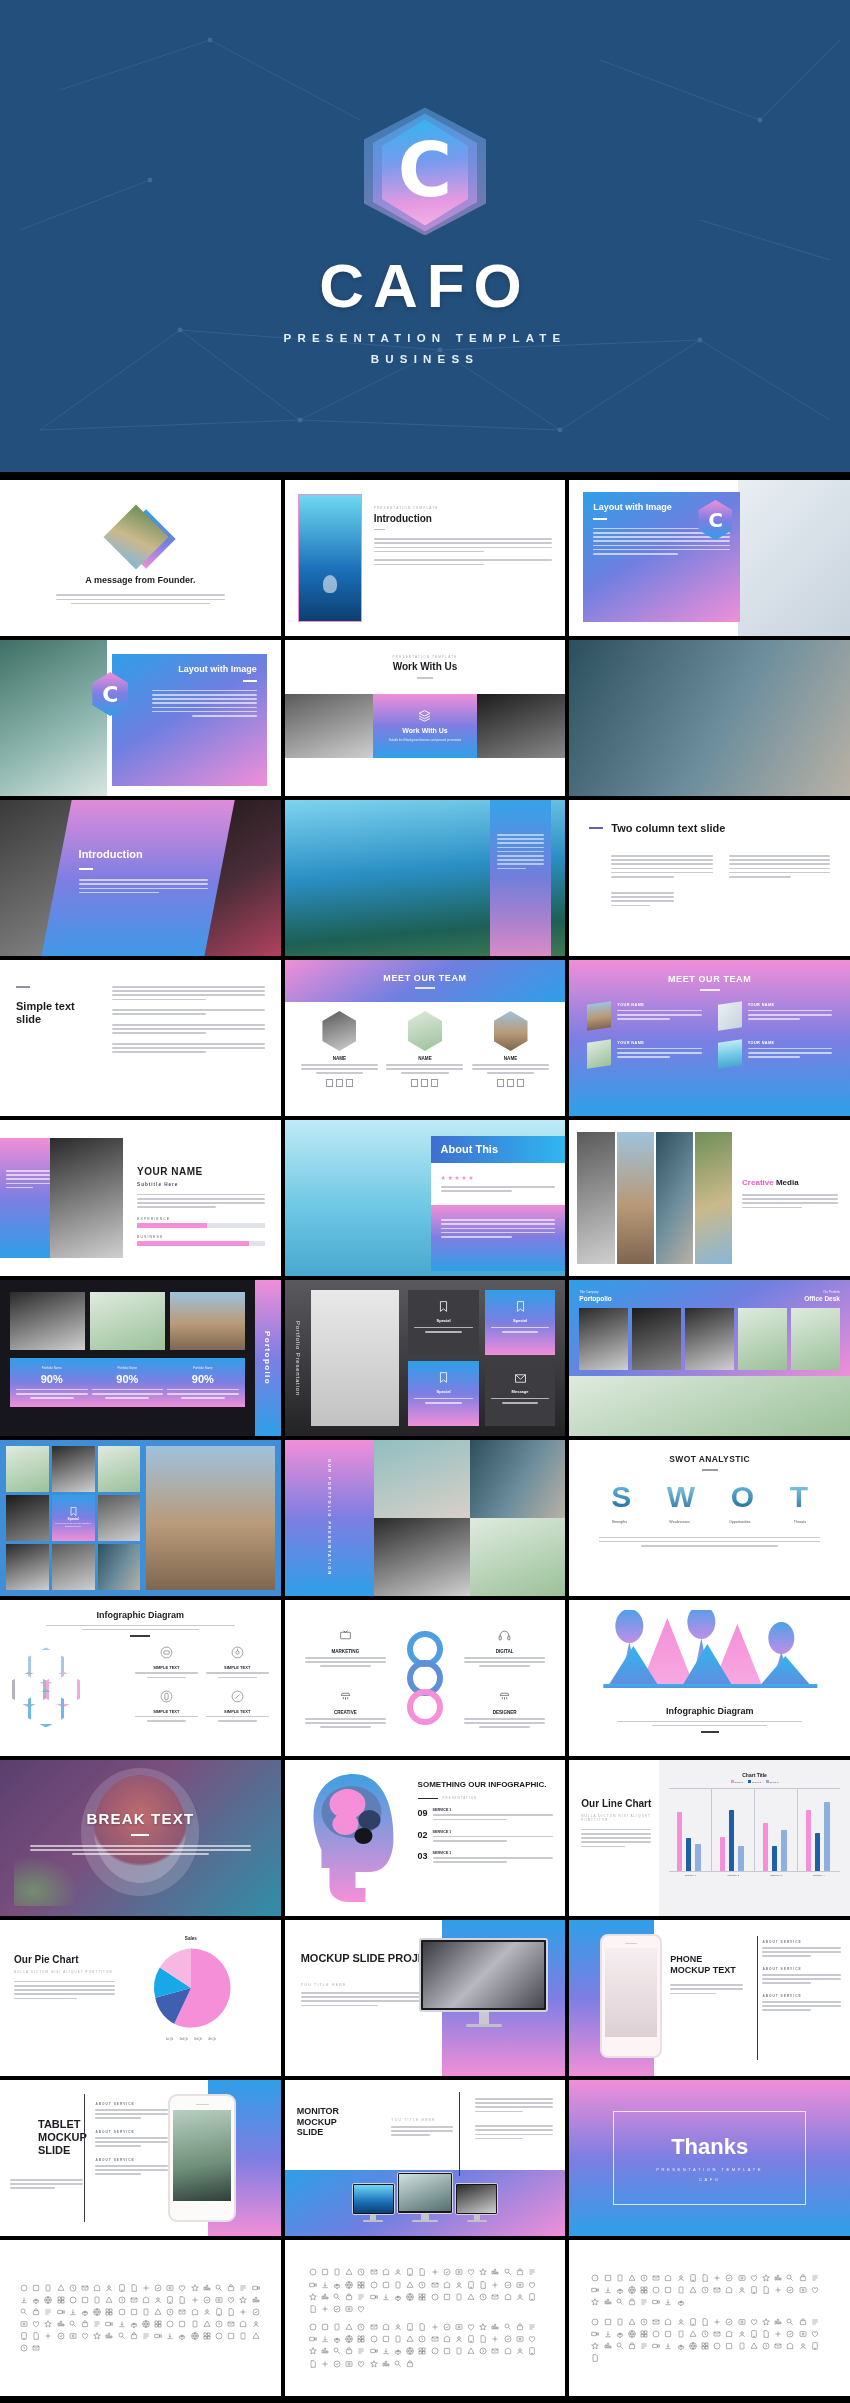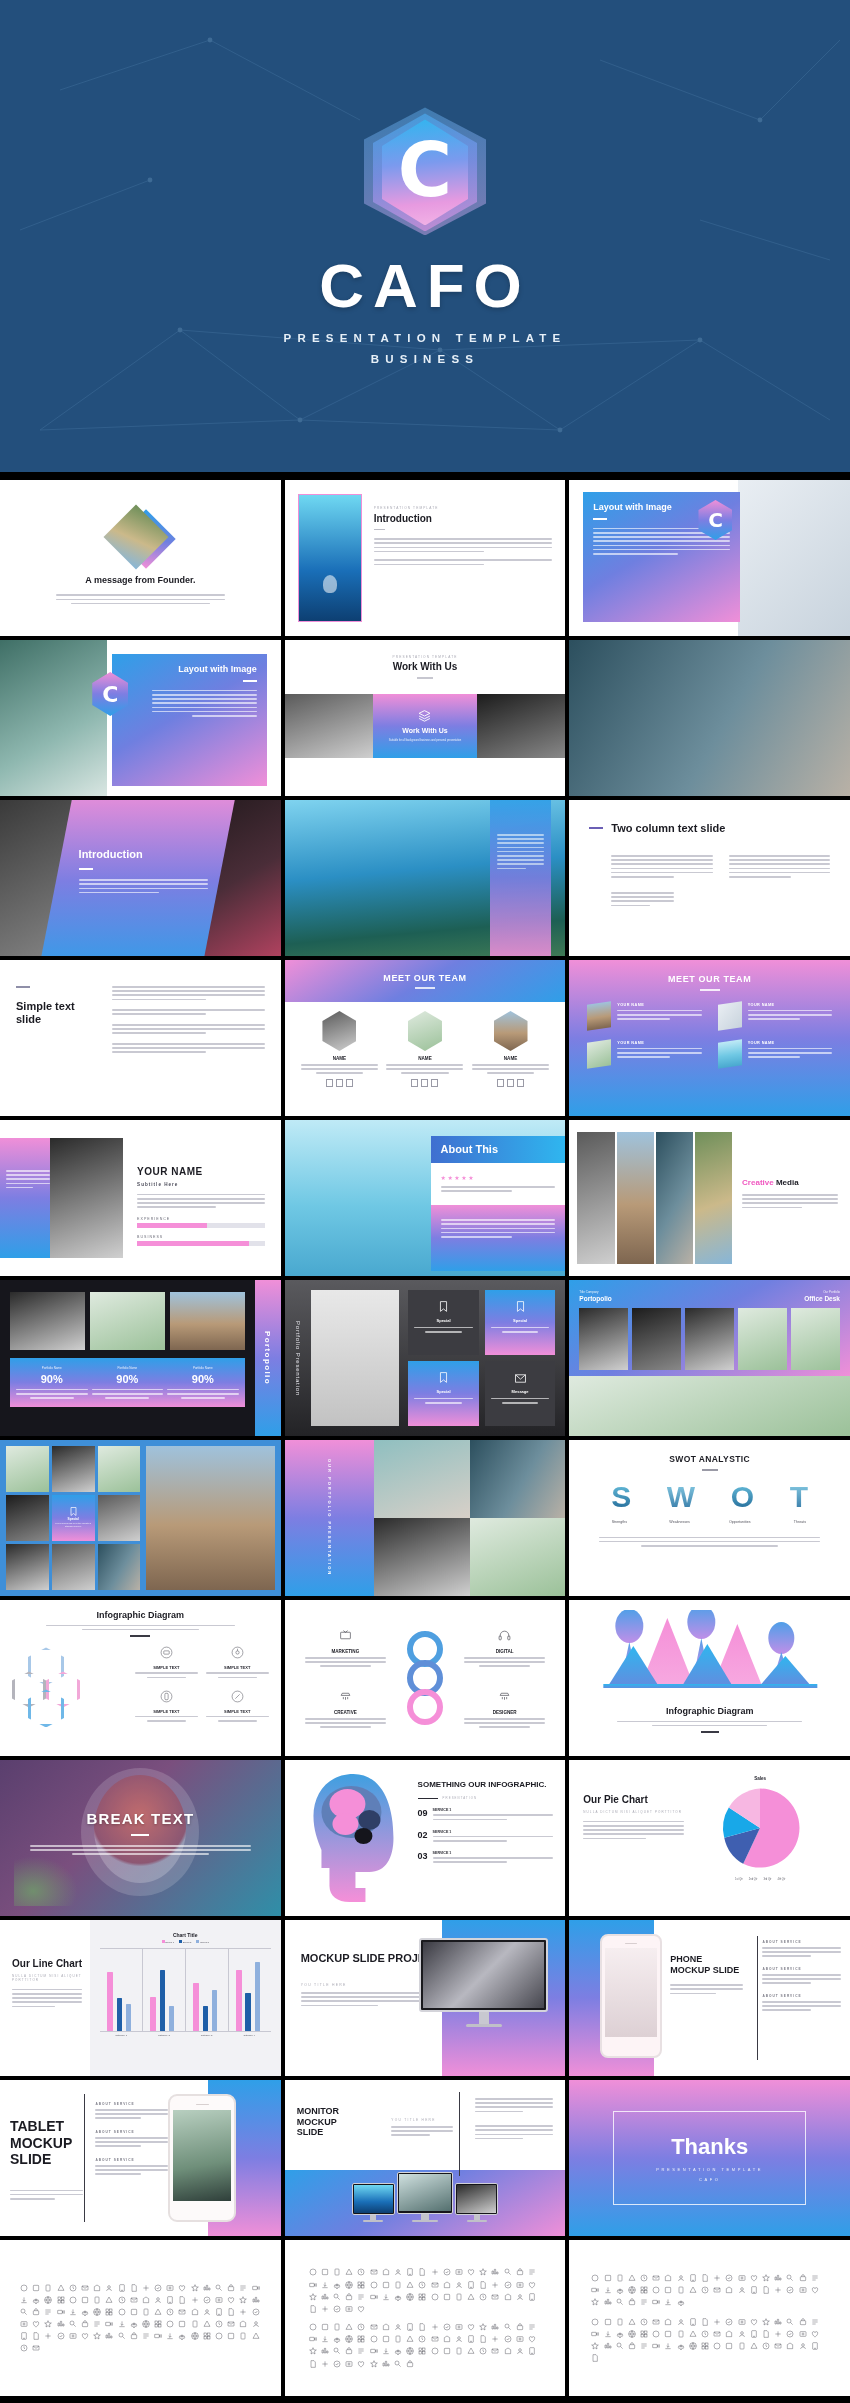--- a/index.html
+++ b/index.html
@@ -969,20 +969,74 @@
                   <i></i>
                   <i class="s"></i>
                 </div>
             </div>
           </div>
         </div>
       </div>
     </div>
 
     <div class="slide">
+      <div class="slide-inner" style="display:flex;">
+        <div style="width:32%;padding:38px 0 0 12px;">
+          <div class="ttl" style="font-size:10px;">Our Line Chart</div>
+          <div class="kicker" style="font-size:3px;margin-top:4px;">NULLA DICTUM NISI ALIQUET PORTTITOR</div>
+          <div class="lorem-lines" style="margin-top:7px;padding-right:8px;">
+              <i></i>
+              <i></i>
+              <i></i>
+              <i></i>
+              <i class="s"></i>
+            </div>
+        </div>
+        <div style="flex:1;background:#f2f2f5;padding:12px 10px;">
+          <div style="text-align:center;">
+            <div style="font-size:5px;font-weight:700;color:#22222a;">Chart Title</div>
+            <div style="display:flex;justify-content:center;gap:5px;margin-top:2px;font-size:2.4px;color:#55555f;">
+              <span><i style="display:inline-block;width:3px;height:3px;background:#f58fd8;"></i> <b style="font-weight:400;">Series 1</b></span>
+              <span><i style="display:inline-block;width:3px;height:3px;background:#1f5fa8;"></i> <b style="font-weight:400;">Series 2</b></span>
+              <span><i style="display:inline-block;width:3px;height:3px;background:#8fb0dd;"></i> <b style="font-weight:400;">Series 3</b></span>
+            </div>
+          </div>
+          <div style="display:flex;height:84px;margin-top:4px;border-top:.7px solid #c8c8d2;border-bottom:.7px solid #c8c8d2;">
+            <div style="flex:1;position:relative;border-right:.7px solid #c8c8d2;">
+              <div class="bar pink" style="left:18%;width:13%;height:72%;"></div>
+              <div class="bar blue" style="left:40%;width:13%;height:40%;"></div>
+              <div class="bar lblue" style="left:62%;width:13%;height:33%;"></div>
+            </div>
+            <div style="flex:1;position:relative;border-right:.7px solid #c8c8d2;">
+              <div class="bar pink" style="left:18%;width:13%;height:42%;"></div>
+              <div class="bar blue" style="left:40%;width:13%;height:74%;"></div>
+              <div class="bar lblue" style="left:62%;width:13%;height:30%;"></div>
+            </div>
+            <div style="flex:1;position:relative;border-right:.7px solid #c8c8d2;">
+              <div class="bar pink" style="left:18%;width:13%;height:58%;"></div>
+              <div class="bar blue" style="left:40%;width:13%;height:30%;"></div>
+              <div class="bar lblue" style="left:62%;width:13%;height:50%;"></div>
+            </div>
+            <div style="flex:1;position:relative;">
+              <div class="bar pink" style="left:18%;width:13%;height:75%;"></div>
+              <div class="bar blue" style="left:40%;width:13%;height:46%;"></div>
+              <div class="bar lblue" style="left:62%;width:13%;height:84%;"></div>
+            </div>
+          </div>
+          <div style="display:flex;font-size:2.4px;color:#55555f;margin-top:2px;">
+            <span style="flex:1;text-align:center;">Category 1</span>
+            <span style="flex:1;text-align:center;">Category 2</span>
+            <span style="flex:1;text-align:center;">Category 3</span>
+            <span style="flex:1;text-align:center;">Category 4</span>
+          </div>
+        </div>
+      </div>
+    </div>
+
+    <div class="slide">
       <div class="slide-inner" style="display:flex;padding:16px 14px;">
         <div style="width:40%;padding-top:18px;">
           <div class="ttl" style="font-size:10px;">Our Pie Chart</div>
           <div class="kicker" style="font-size:3px;margin-top:4px;">NULLA DICTUM NISI ALIQUET PORTTITOR</div>
           <div class="lorem-lines" style="margin-top:7px;">
               <i></i>
               <i></i>
               <i></i>
               <i></i>
               <i class="s"></i>
@@ -1001,74 +1055,20 @@
             <span>2nd Qtr</span>
             <span>3rd Qtr</span>
             <span>4th Qtr</span>
           </div>
         </div>
       </div>
     </div>
 
     <div class="slide">
       <div class="slide-inner" style="display:flex;">
-        <div style="width:32%;padding:38px 0 0 12px;">
-          <div class="ttl" style="font-size:10px;">Our Line Chart</div>
-          <div class="kicker" style="font-size:3px;margin-top:4px;">NULLA DICTUM NISI ALIQUET PORTTITOR</div>
-          <div class="lorem-lines" style="margin-top:7px;padding-right:8px;">
-              <i></i>
-              <i></i>
-              <i></i>
-              <i></i>
-              <i class="s"></i>
-            </div>
-        </div>
-        <div style="flex:1;background:#f2f2f5;padding:12px 10px;">
-          <div style="text-align:center;">
-            <div style="font-size:5px;font-weight:700;color:#22222a;">Chart Title</div>
-            <div style="display:flex;justify-content:center;gap:5px;margin-top:2px;font-size:2.4px;color:#55555f;">
-              <span><i style="display:inline-block;width:3px;height:3px;background:#f58fd8;"></i> <b style="font-weight:400;">Series 1</b></span>
-              <span><i style="display:inline-block;width:3px;height:3px;background:#1f5fa8;"></i> <b style="font-weight:400;">Series 2</b></span>
-              <span><i style="display:inline-block;width:3px;height:3px;background:#8fb0dd;"></i> <b style="font-weight:400;">Series 3</b></span>
-            </div>
-          </div>
-          <div style="display:flex;height:84px;margin-top:4px;border-top:.7px solid #c8c8d2;border-bottom:.7px solid #c8c8d2;">
-            <div style="flex:1;position:relative;border-right:.7px solid #c8c8d2;">
-              <div class="bar pink" style="left:18%;width:13%;height:72%;"></div>
-              <div class="bar blue" style="left:40%;width:13%;height:40%;"></div>
-              <div class="bar lblue" style="left:62%;width:13%;height:33%;"></div>
-            </div>
-            <div style="flex:1;position:relative;border-right:.7px solid #c8c8d2;">
-              <div class="bar pink" style="left:18%;width:13%;height:42%;"></div>
-              <div class="bar blue" style="left:40%;width:13%;height:74%;"></div>
-              <div class="bar lblue" style="left:62%;width:13%;height:30%;"></div>
-            </div>
-            <div style="flex:1;position:relative;border-right:.7px solid #c8c8d2;">
-              <div class="bar pink" style="left:18%;width:13%;height:58%;"></div>
-              <div class="bar blue" style="left:40%;width:13%;height:30%;"></div>
-              <div class="bar lblue" style="left:62%;width:13%;height:50%;"></div>
-            </div>
-            <div style="flex:1;position:relative;">
-              <div class="bar pink" style="left:18%;width:13%;height:75%;"></div>
-              <div class="bar blue" style="left:40%;width:13%;height:46%;"></div>
-              <div class="bar lblue" style="left:62%;width:13%;height:84%;"></div>
-            </div>
-          </div>
-          <div style="display:flex;font-size:2.4px;color:#55555f;margin-top:2px;">
-            <span style="flex:1;text-align:center;">Category 1</span>
-            <span style="flex:1;text-align:center;">Category 2</span>
-            <span style="flex:1;text-align:center;">Category 3</span>
-            <span style="flex:1;text-align:center;">Category 4</span>
-          </div>
-        </div>
-      </div>
-    </div>
-
-    <div class="slide">
-      <div class="slide-inner" style="display:flex;">
         <div style="width:56%;background:#fff;padding:32px 0 0 16px;">
           <div class="ttl" style="font-size:11px;">MOCKUP SLIDE PROJECT</div>
           <div class="kicker" style="font-size:3.4px;margin-top:18px;letter-spacing:1.3px;">YOU TITLE HERE</div>
           <div class="lorem-lines" style="margin-top:5px;padding-right:16px;">
               <i></i>
               <i></i>
               <i></i>
               <i class="s"></i>
             </div>
         </div>
@@ -1086,21 +1086,21 @@
     <div class="slide">
       <div class="slide-inner" style="display:flex;">
         <div class="grad-v" style="width:30%;"></div>
         <div style="flex:1;background:#fff;"></div>
       </div>
       <div style="position:absolute;left:11%;top:14px;width:22%;height:124px;background:#fdf4f6;border:2px solid #e8e0e2;border-radius:8px;padding:7px 3px;">
         <div style="width:12px;height:1.4px;background:#d8ced0;margin:0 auto 4px;border-radius:1px;"></div>
         <div class="ph" style="width:100%;height:84%;background:linear-gradient(180deg,#f6eef0,#ddd0d4);"></div>
       </div>
       <div style="position:absolute;left:36%;top:34px;width:26%;">
-        <div class="ttl" style="font-size:9px;">PHONE MOCKUP SLIDE</div>
+        <div class="ttl" style="font-size:9px;">PHONE MOCKUP TEXT</div>
         <div class="lorem-lines" style="margin-top:9px;">
             <i></i>
             <i></i>
             <i class="s"></i>
           </div>
       </div>
       <div style="position:absolute;right:9px;top:20px;width:28%;">
         <div style="margin-bottom:10px;">
           <div style="font-size:3.2px;letter-spacing:1px;color:#7a7a86;font-weight:700;">ABOUT SERVICE</div>
           <div class="lorem-lines" style="margin-top:3px;">
@@ -1128,21 +1128,21 @@
       </div>
       <div style="position:absolute;right:33%;top:16px;bottom:16px;width:.7px;background:#3a3a44;"></div>
     </div>
 
     <div class="slide">
       <div class="slide-inner" style="display:flex;">
         <div style="flex:1;background:#fff;"></div>
         <div class="grad-v" style="width:26%;"></div>
       </div>
       <div style="position:absolute;left:10px;top:38px;width:26%;">
-        <div class="ttl" style="font-size:14px;">TABLET MOCKUP SLIDE</div>
+        <div class="ttl" style="font-size:11px;margin-left:28px;">TABLET MOCKUP SLIDE</div>
         <div class="lorem-lines" style="margin-top:22px;">
             <i></i>
             <i></i>
             <i class="s"></i>
           </div>
       </div>
       <div style="position:absolute;left:30%;top:14px;bottom:14px;width:.7px;background:#3a3a44;"></div>
       <div style="position:absolute;left:34%;top:22px;width:26%;">
         <div style="margin-bottom:11px;">
           <div style="font-size:3.2px;letter-spacing:1px;color:#7a7a86;font-weight:700;">ABOUT SERVICE</div>

